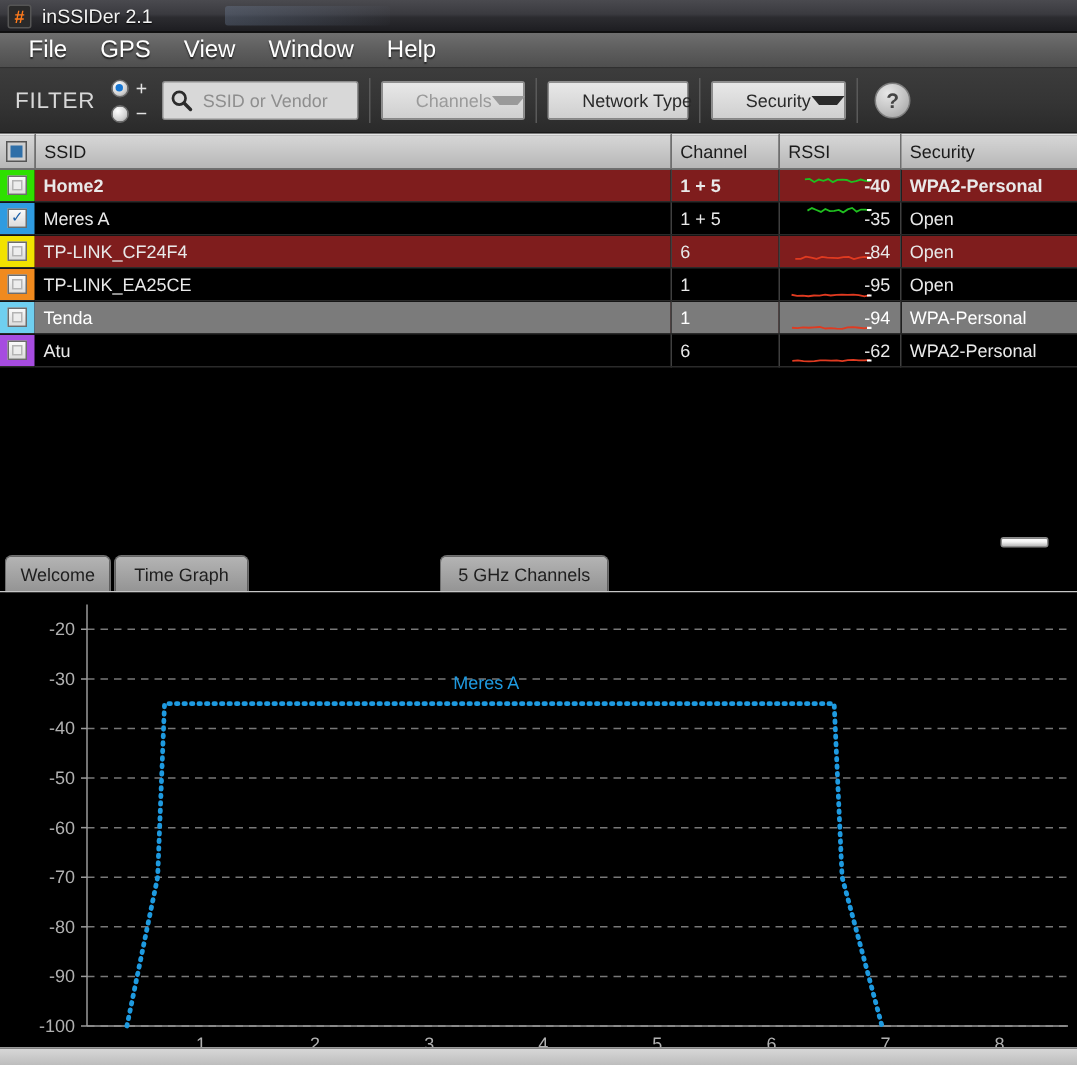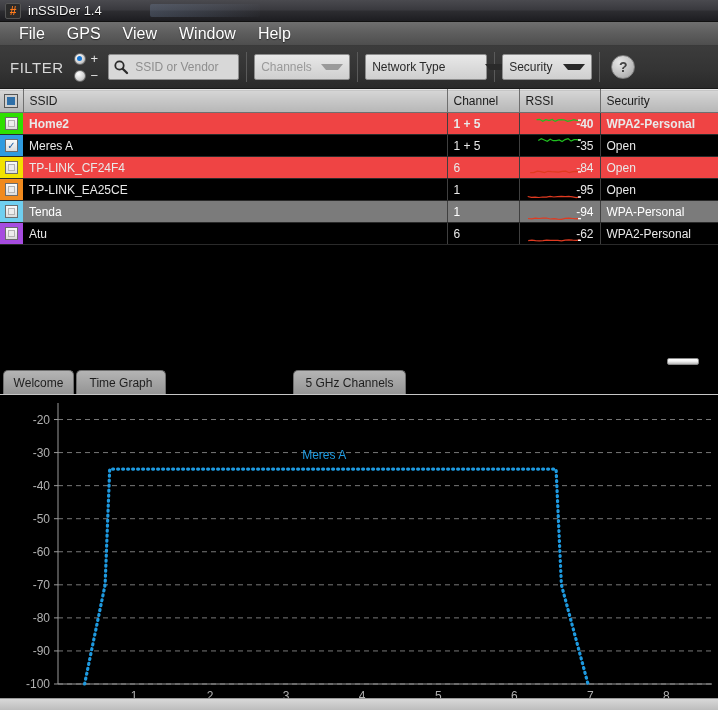--- a/index.html
+++ b/index.html
@@ -115,36 +115,36 @@
   .tb-sep { width: 1px; height: 30px; background: #5a5a5a; margin: 0 7px; }
 
   .combo {
     position: relative;
     height: 26px;
     background: linear-gradient(to bottom, #e8e8e8, #cfcfcf);
     border: 1px solid #8d8d8d;
     border-radius: 2px;
     box-sizing: border-box;
     display: flex; align-items: center;
-    padding: 0 6px;
+    padding: 0 22px;
     cursor: default;
   }
   .combo .combo-label { font-size: 12px; color: #2a2a2a; white-space: nowrap; }
   .combo.disabled .combo-label { color: #9a9a9a; }
   .combo .caret {
     margin-left: auto; padding-left: 12px;
     width: 0; height: 0;
     border-left: 5px solid transparent;
     border-right: 5px solid transparent;
     border-top: 6px solid #2a2a2a;
     box-sizing: content-box;
   }
   .combo.disabled .caret { border-top-color: #9a9a9a; }
   #combo-channels { width: 96px; }
-  #combo-network  { width: 122px; gap: 40px; }
+  #combo-network  { width: 94px; gap: 40px; }
   #combo-security { width: 90px; }
 
   .help-btn {
     width: 24px; height: 24px; border-radius: 50%;
     background: radial-gradient(circle at 35% 28%, #e7e7e7 0%, #c2c2c2 55%, #9d9d9d 100%);
     border: 1px solid #7e7e7e;
     box-sizing: border-box;
     display: flex; align-items: center; justify-content: center;
     color: #444; font-size: 14px; font-weight: bold;
     margin-left: 4px;
@@ -172,21 +172,21 @@
     height: 22px;
     font-size: 12px;
     color: #e9e9e9;
     border-right: 1px solid #3f3f3f;
     border-bottom: 1px solid #2a2a2a;
     padding: 0 0 0 6px;
     box-sizing: border-box;
     white-space: nowrap; overflow: hidden;
   }
   table.nets td.cell-check { padding: 0; text-align: center; border-right: 0; }
-  tr.net-row { background: #ef4444; }
+  tr.net-row { background: #7f1d1d; }
   tr.net-row.alt { background: #000; }
   tr.net-row.selected td { background: #7b7b7b; color: #fff; }
   tr.net-row.bold td { font-weight: bold; }
   .swatch {
     width: 21px; height: 20px;
     display: inline-flex; align-items: center; justify-content: center;
     box-sizing: border-box;
   }
   .chk {
     width: 13px; height: 13px;
@@ -262,21 +262,21 @@
     box-sizing: border-box;
   }
 </style>
 </head>
 <body>
 
 <div id="app">
 
   <div class="titlebar">
     <div class="title-icon">#</div>
-    <div class="title-text">inSSIDer 1.4</div>
+    <div class="title-text">inSSIDer 2.1</div>
     <div class="title-glow"></div>
   </div>
 
   <div class="menubar">
     <div class="menu-item">File</div>
     <div class="menu-item">GPS</div>
     <div class="menu-item">View</div>
     <div class="menu-item">Window</div>
     <div class="menu-item">Help</div>
   </div>

